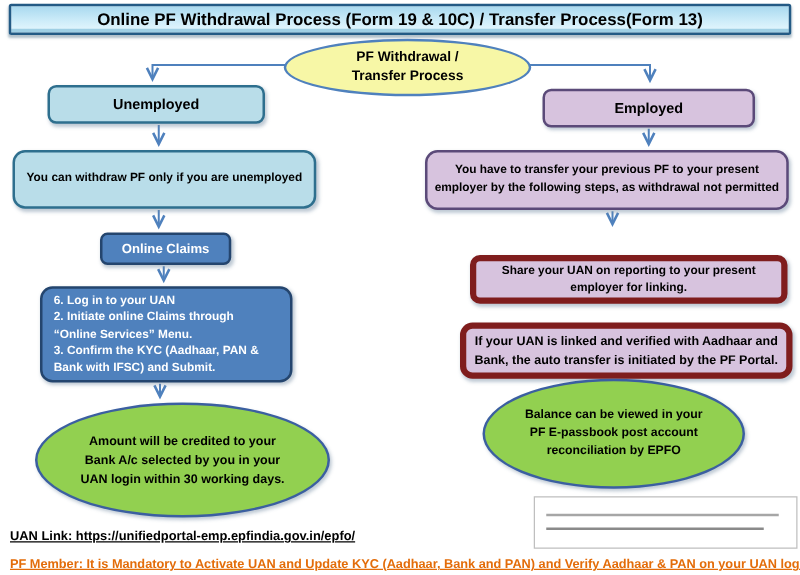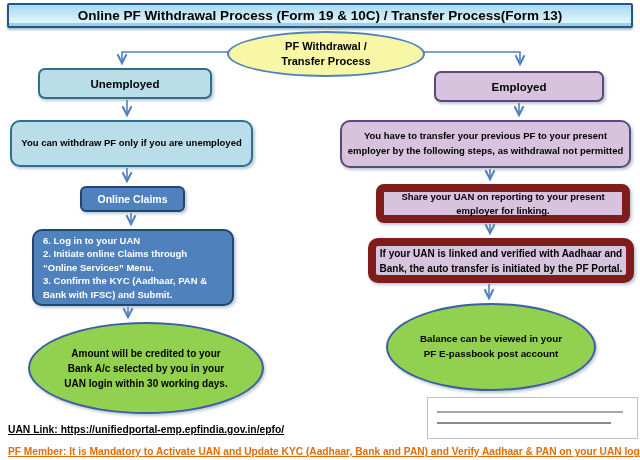--- a/index.html
+++ b/index.html
@@ -24,21 +24,21 @@
   }
   .ellipse { border-radius:50%; }
   .root-node {
     left:227px; top:31px; width:198px; height:46px;
     background:#f7f7a6; border:2px solid #4f81bd; font-size:11px; line-height:1.35;
     box-shadow:none;
   }
   .lb { background:#b9dde9; border:2px solid #2e6f8e; }
   .db { background:#4f81bd; border:2px solid #24456e; color:#fff; }
   .pu { background:#d7c3de; border:2px solid #5b4a79; }
-  .pu-blue { background:#d7c3de; border:8px solid #7f1d1d; }
+  .pu-blue { background:#d7c3de; border:5px solid #7f1d1d;margin-top:20px; }
   .gr { background:#92d050; border:2.5px solid #3b5fa0; }
 
   .unemployed-header { left:38px; top:68px; width:174px; height:31px; border-radius:7px; font-size:11.5px; }
   .unemployed-cond   { left:10px; top:120px; width:243px; height:47px; border-radius:10px; font-size:9.5px; line-height:1.5; white-space:nowrap;gap:15px; }
   .online-claims     { left:80px; top:186px; width:105px; height:26px; border-radius:6px; font-size:10.5px; }
   .online-steps      { left:32px; top:229px; width:202px; height:77px; border-radius:10px;
                        font-size:9.5px; line-height:1.42; align-items:flex-start; text-align:left;
                        padding:6px 9px; justify-content:center; border-width:2.5px; }
   .unemployed-result { left:28px; top:322px; width:236px; height:92px; font-size:10px; line-height:1.5; }
 
@@ -137,20 +137,21 @@
   </div>
 
   <div class="node pu-blue auto-transfer">
     <span>If your  UAN is linked and verified with Aadhaar and</span>
     <span>Bank, the auto transfer is initiated by the PF Portal.</span>
   </div>
 
   <div class="node ellipse gr employed-result">
     <span>Balance can be viewed in your</span>
     <span>PF E-passbook post account</span>
+    <span>reconciliation by EPFO</span>
   </div>
 
   <div class="note-box">
     <div class="note-line l1"></div>
     <div class="note-line l2"></div>
   </div>
 
   <div class="uan-link">UAN Link: https://unifiedportal-emp.epfindia.gov.in/epfo/</div>
   <div class="pf-note">PF Member: It is Mandatory to Activate UAN and Update KYC (Aadhaar, Bank and PAN) and Verify Aadhaar &amp; PAN on your UAN login</div>
 

